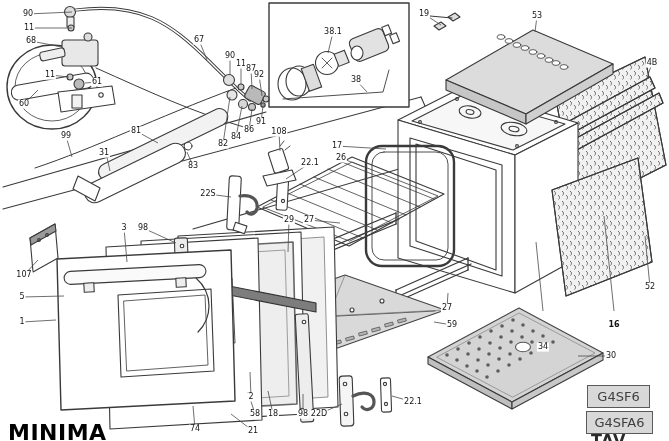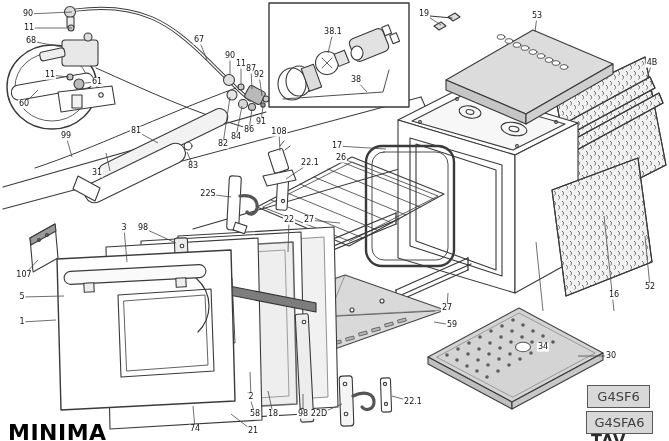--- a/index.html
+++ b/index.html
@@ -393,61 +393,61 @@
 
   <div id="label-layer">
       <span class="part-label" style="left: 28px; top: 14px;">90</span>
       <span class="part-label" style="left: 29px; top: 28px;">11</span>
       <span class="part-label" style="left: 31px; top: 41px;">68</span>
       <span class="part-label" style="left: 50px; top: 75px;">11</span>
       <span class="part-label" style="left: 97px; top: 82px;">61</span>
       <span class="part-label" style="left: 24px; top: 104px;">60</span>
       <span class="part-label" style="left: 66px; top: 136px;">99</span>
       <span class="part-label" style="left: 136px; top: 131px;">81</span>
-      <span class="part-label" style="left: 97px; top: 153px; margin-top: 20px;">31</span>
+      <span class="part-label" style="left: 104px; top: 153px;">31</span>
       <span class="part-label" style="left: 193px; top: 166px;">83</span>
       <span class="part-label" style="left: 199px; top: 40px;">67</span>
       <span class="part-label" style="left: 230px; top: 56px;">90</span>
       <span class="part-label" style="left: 241px; top: 64px;">11</span>
       <span class="part-label" style="left: 251px; top: 69px;">87</span>
       <span class="part-label" style="left: 259px; top: 75px;">92</span>
       <span class="part-label" style="left: 261px; top: 122px;">91</span>
       <span class="part-label" style="left: 249px; top: 130px;">86</span>
       <span class="part-label" style="left: 236px; top: 137px;">84</span>
       <span class="part-label" style="left: 223px; top: 144px;">82</span>
       <span class="part-label" style="left: 279px; top: 132px;">108</span>
       <span class="part-label" style="left: 333px; top: 32px; text-align: center;">38.1</span>
       <span class="part-label" style="left: 356px; top: 80px;">38</span>
       <span class="part-label" style="left: 424px; top: 14px;">19</span>
       <span class="part-label" style="left: 537px; top: 16px;">53</span>
       <span class="part-label" style="left: 652px; top: 63px;">4B</span>
       <span class="part-label" style="left: 337px; top: 146px;">17</span>
       <span class="part-label" style="left: 341px; top: 158px;">26</span>
       <span class="part-label" style="left: 310px; top: 163px;">22.1</span>
-      <span class="part-label" style="left: 289px; top: 220px;">22</span>
+      <span class="part-label" style="left: 289px; top: 220px;">29</span>
       <span class="part-label" style="left: 309px; top: 220px;">27</span>
       <span class="part-label" style="left: 208px; top: 194px;">22S</span>
       <span class="part-label" style="left: 24px; top: 275px;">107</span>
       <span class="part-label" style="left: 124px; top: 228px;">3</span>
       <span class="part-label" style="left: 143px; top: 228px;">98</span>
       <span class="part-label" style="left: 22px; top: 297px;">5</span>
       <span class="part-label" style="left: 22px; top: 322px;">1</span>
       <span class="part-label" style="left: 195px; top: 429px;">74</span>
       <span class="part-label" style="left: 253px; top: 431px;">21</span>
       <span class="part-label" style="left: 251px; top: 397px;">2</span>
       <span class="part-label" style="left: 255px; top: 414px;">58</span>
       <span class="part-label" style="left: 273px; top: 414px;">18</span>
       <span class="part-label" style="left: 303px; top: 414px;">98</span>
       <span class="part-label" style="left: 319px; top: 414px;">22D</span>
       <span class="part-label" style="left: 413px; top: 402px;">22.1</span>
       <span class="part-label" style="left: 452px; top: 325px;">59</span>
       <span class="part-label" style="left: 447px; top: 308px;">27</span>
       <span class="part-label" style="left: 611px; top: 356px;">30</span>
       <span class="part-label" style="left: 543px; top: 311px; margin-top: 36px;">34</span>
-      <span class="part-label" style="left: 614px; top: 295px;">16</span>
+      <span class="part-label" style="left: 614px; top: 325px; font-weight: bold;">16</span>
       <span class="part-label" style="left: 650px; top: 287px;">52</span>
     </div>
 
   <div class="brand">MINIMA</div>
   <div class="badge b1">G4SF6</div>
   <div class="badge b2">G4SFA6</div>
   <div class="sheet">TAV. 425</div>
 
 </div>
 

